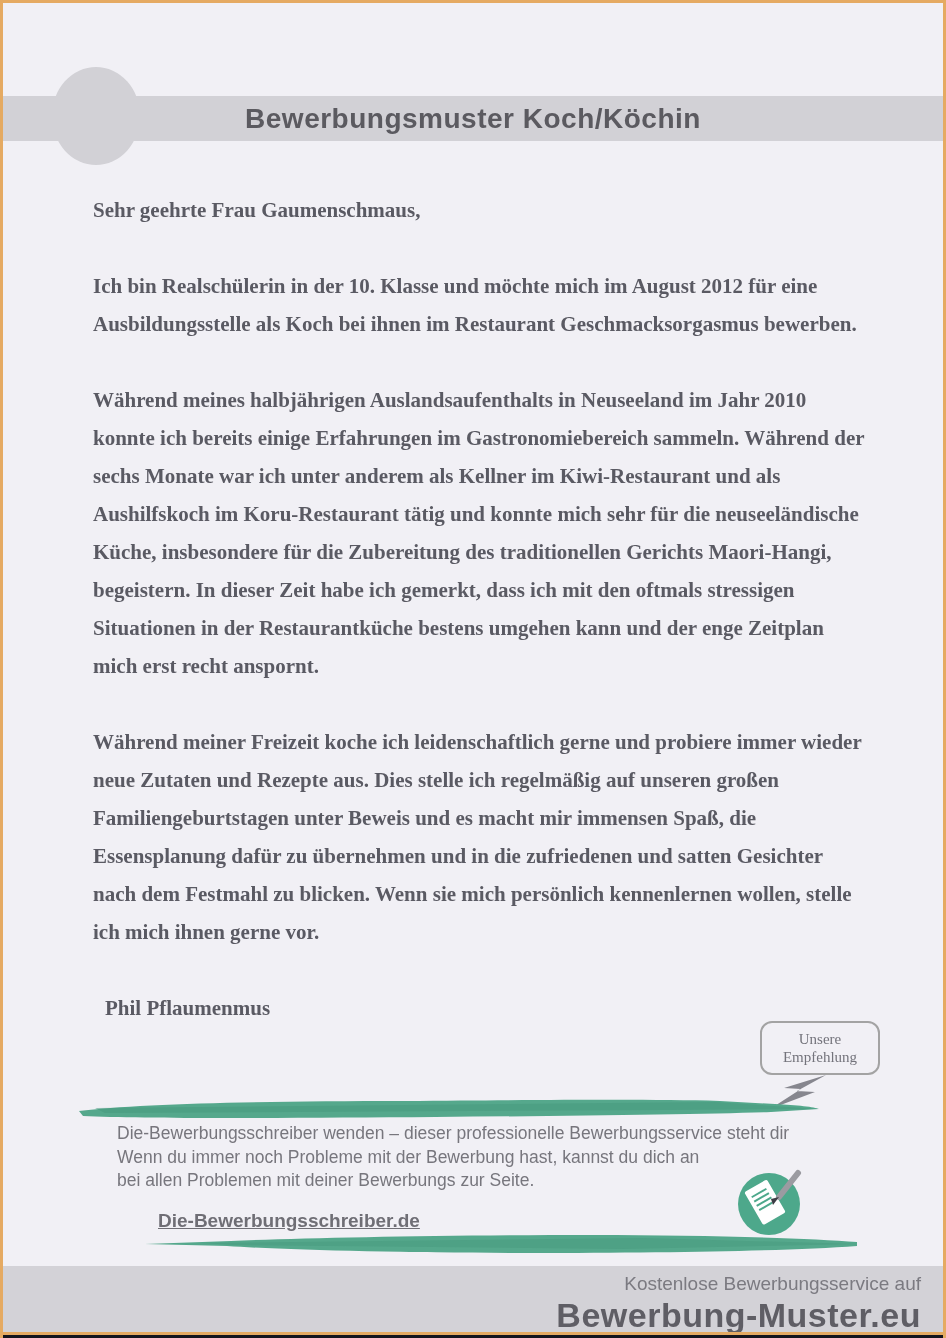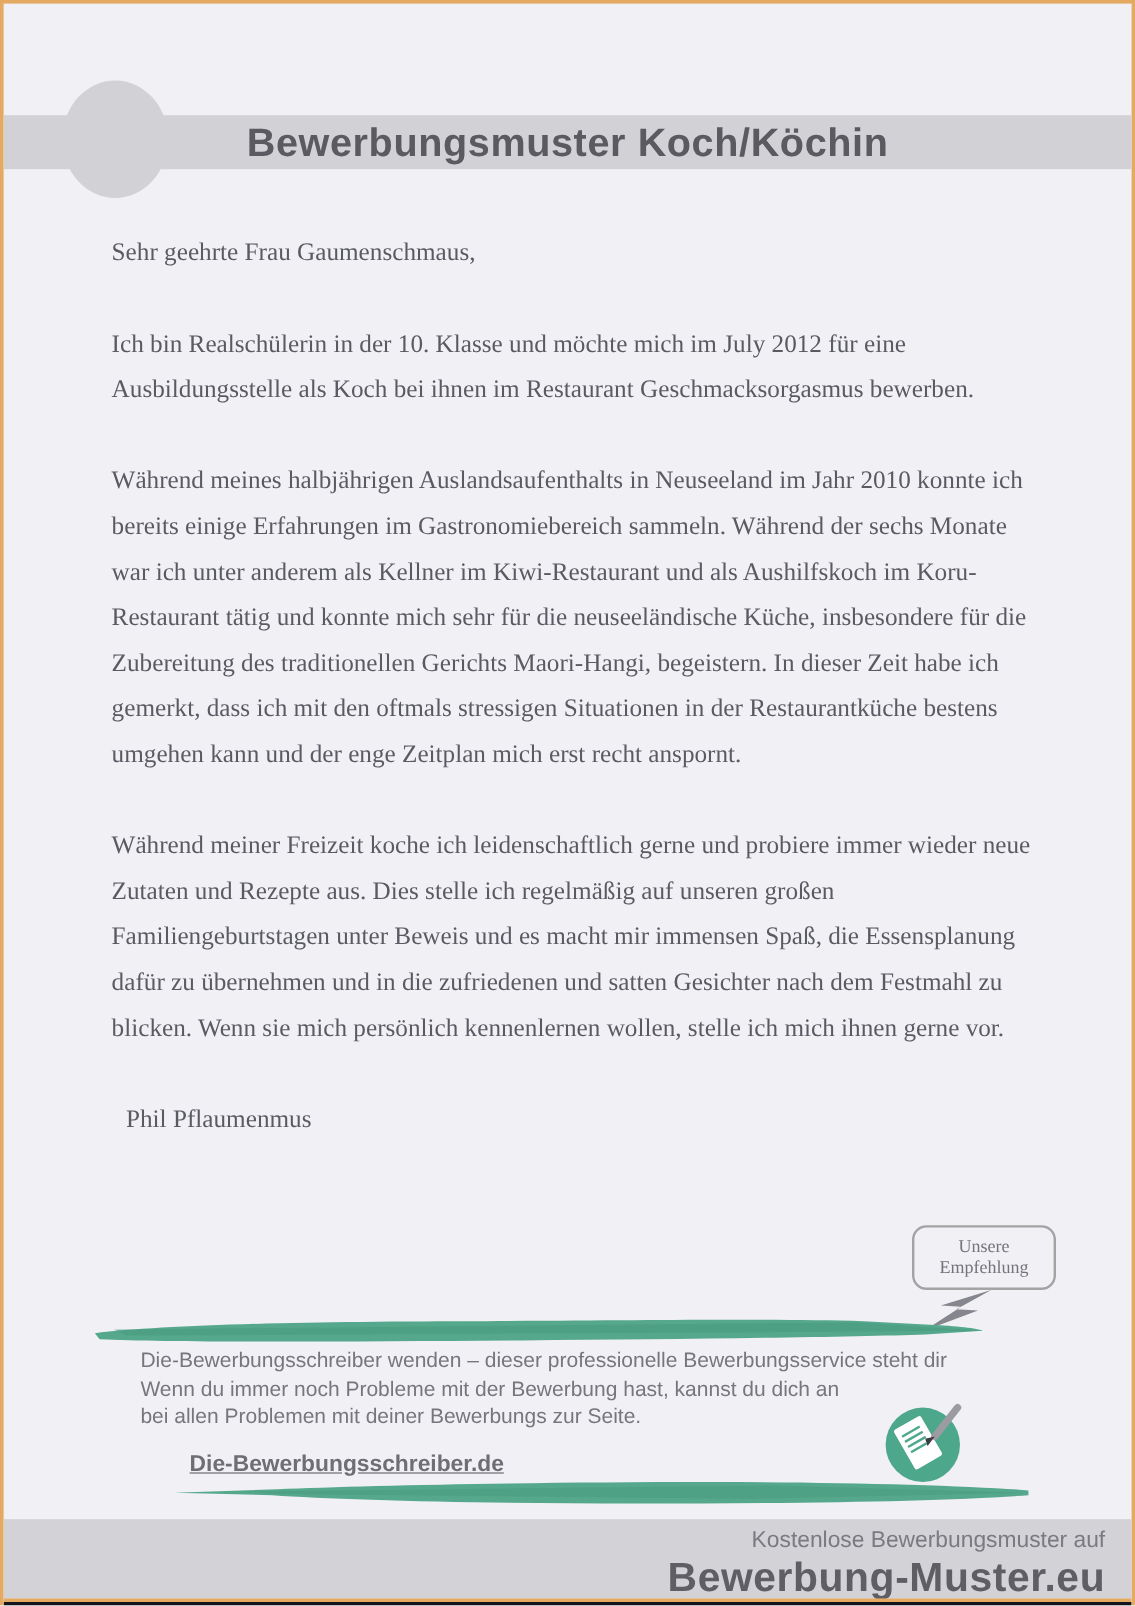--- a/index.html
+++ b/index.html
@@ -23,36 +23,36 @@
     background: #d2d1d6;
   }
   .banner {
     position: absolute;
     left: 0; right: 0; top: 93px;
     height: 45px;
     background: #d2d1d6;
     display: flex; align-items: center; justify-content: center;
   }
   .banner h1 {
-    font-size: 33px;
+    font-size: 28px;
     font-weight: bold;
     color: #5b5a60;
     letter-spacing: 0.5px;
   }
   
   .letter {
     position: absolute;
     left: 90px; top: 188px;
     width: 778px;
     font-family: "Liberation Serif", serif;
     font-size: 21px;
     line-height: 38px;
     color: #5a5a63;
   }
-  .letter p { margin: 0 0 38px 0; }
+  .letter p { margin: 0 0 38px 0; font-weight: bold; }
   .letter p.closing { margin: 0; }
   .letter p.signature { margin: 12px; }
   
   .bubble {
     position: absolute;
     left: 757px; top: 1018px;
     width: 120px; height: 54px;
     border: 2px solid #a3a3a3;
     border-radius: 12px;
     display: flex; flex-direction: column;
@@ -134,21 +134,21 @@
 <div class="page">
 
   <div class="deco-circle"></div>
 
   <div class="banner">
     <h1>Bewerbungsmuster Koch/Köchin</h1>
   </div>
 
   <div class="letter">
     <p class="salutation">Sehr geehrte Frau Gaumenschmaus,</p>
-    <p>Ich bin Realschülerin in der 10. Klasse und möchte mich im July 2012 für eine Ausbildungsstelle als Koch bei ihnen im Restaurant Geschmacksorgasmus bewerben.</p>
+    <p>Ich bin Realschülerin in der 10. Klasse und möchte mich im August 2012 für eine Ausbildungsstelle als Koch bei ihnen im Restaurant Geschmacksorgasmus bewerben.</p>
     <p>Während meines halbjährigen Auslandsaufenthalts in Neuseeland im Jahr 2010 konnte ich bereits einige Erfahrungen im Gastronomiebereich sammeln. Während der sechs Monate war ich unter anderem als Kellner im Kiwi-Restaurant und als Aushilfskoch im Koru-Restaurant tätig und konnte mich sehr für die neuseeländische Küche, insbesondere für die Zubereitung des traditionellen Gerichts Maori-Hangi, begeistern. In dieser Zeit habe ich gemerkt, dass ich mit den oftmals stressigen Situationen in der Restaurantküche bestens umgehen kann und der enge Zeitplan mich erst recht anspornt.</p>
     <p>Während meiner Freizeit koche ich leidenschaftlich gerne und probiere immer wieder neue Zutaten und Rezepte aus. Dies stelle ich regelmäßig auf unseren großen Familiengeburtstagen unter Beweis und es macht mir immensen Spaß, die Essensplanung dafür zu übernehmen und in die zufriedenen und satten Gesichter nach dem Festmahl zu blicken. Wenn sie mich persönlich kennenlernen wollen, stelle ich mich ihnen gerne vor.</p>
     <p class="signature">Phil Pflaumenmus</p>
   </div>
 
   <div class="bubble">
     <span>Unsere</span>
     <span>Empfehlung</span>
   </div>
   <svg class="bubble-tail" viewBox="0 0 64 40" xmlns="http://www.w3.org/2000/svg">
@@ -180,20 +180,20 @@
     <line x1="64" y1="7" x2="45" y2="31" stroke="#9b9ba1" stroke-width="6" stroke-linecap="round"></line>
     <polygon points="45,31 39,39 37,33" fill="#3c3c44"></polygon>
   </svg>
 
   <svg class="stroke-bottom" width="720" height="28" viewBox="0 0 720 28" xmlns="http://www.w3.org/2000/svg">
     <path d="M2 14 L 88 11 C 160 8, 300 5, 450 5 C 560 5, 665 8, 714 12 L 714 16 C 645 21, 525 23, 385 23 C 262 23, 140 20, 84 16 Z" fill="#55a88c"></path>
     <path d="M60 13 L 500 8 L 714 14 L 480 19 L 90 15 Z" fill="#47997e" opacity="0.5"></path>
   </svg>
 
   <div class="footer-band">
-    <div class="footer-tagline">Kostenlose Bewerbungsmuster auf</div>
+    <div class="footer-tagline">Kostenlose Bewerbungsservice auf</div>
     <div class="footer-brand">Bewerbung-Muster.eu</div>
   </div>
 
   <div class="bottom-orange"></div>
   <div class="bottom-bar"></div>
 
 </div>
 
 </body></html>

